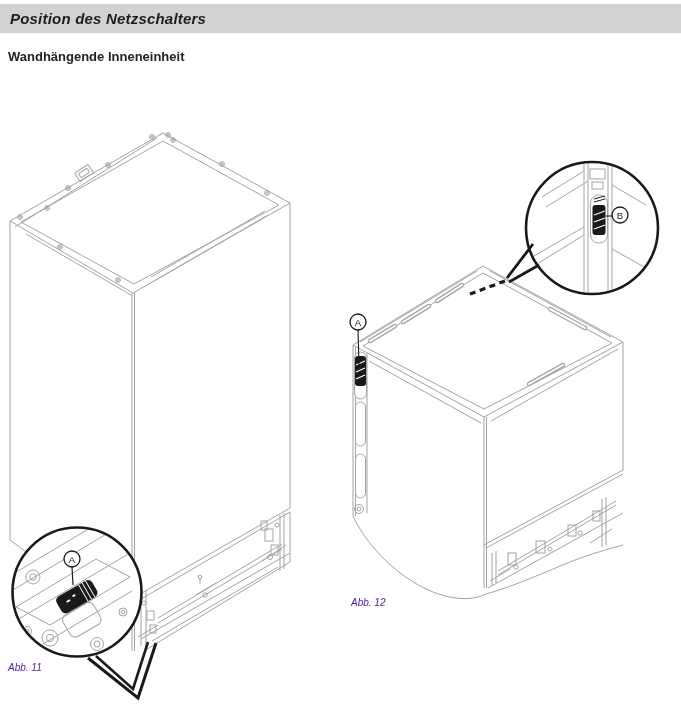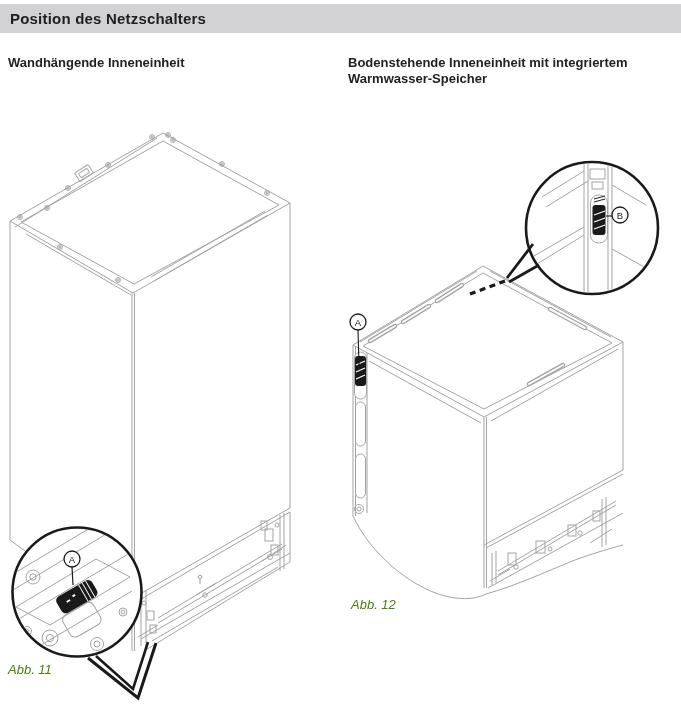--- a/index.html
+++ b/index.html
@@ -5,59 +5,58 @@
   html,body{margin:0;padding:0;background:#fff;}
   body{
     position:relative;width:681px;height:725px;overflow:hidden;
     font-family:"Liberation Sans",sans-serif;color:#363638;
   }
   .header-bar{
     position:absolute;left:0;top:4px;width:681px;height:29px;
     background:#d2d2d4;display:flex;align-items:center;
   }
   .header-title{
-    font-weight:bold;font-size:15px;color:#1e1e20;padding-left:10px;letter-spacing:.2px;
+    font-weight:bold;font-size:15px;color:#1e1e20;padding-left:10px;letter-spacing:.2px;font-style:italic;
   }
   .col{position:absolute;top:44px;}
   .col-left{left:8px;width:322px;}
   .col-right{left:348px;width:332px;}
   .sec-heading{
-    font-weight:bold;font-size:13px;line-height:16px;color:#222224;margin:11px 0 20px 0;
+    font-weight:bold;font-size:13px;line-height:16px;color:#222224;margin:5px 0 20px 0;
   }
   .body-text{font-size:13px;line-height:17px;margin:0;color:#363638;}
   .circ{
     display:inline-flex;align-items:center;justify-content:center;
     width:13px;height:13px;border:1px solid #3a3a3c;border-radius:50%;
     font-size:8px;line-height:1;color:#3a3a3c;vertical-align:-2px;margin:0 1px;
     background:#fff;
   }
   .figure{position:absolute;}
   .fig-1{left:0;top:125px;}
   .fig-2{left:340px;top:155px;}
-  .fig-caption{position:absolute;font-style:italic;font-size:13px;color:#4d7c0f;}
+  .fig-caption{position:absolute;font-style:italic;font-size:10px;color:#4c1d95;}
   .cap-1{left:8px;top:662px;}
   .cap-2{left:351px;top:597px;}
   
   svg .g{stroke:#a3a3a6;stroke-width:1;fill:none;}
   svg .blk{stroke:#1a1a1a;fill:none;}
   svg text.lbl{font-family:"Liberation Sans",sans-serif;font-size:9.5px;fill:#1a1a1a;text-anchor:middle;}
 </style>
 </head>
 <body>
 
 <div class="header-bar">
   <span class="header-title">Position des Netzschalters</span>
 </div>
 
 <div class="col col-left">
   <h2 class="sec-heading">Wandhängende Inneneinheit</h2>
 </div>
 
 <div class="col col-right">
-  <h2 class="sec-heading">Bodenstehende Inneneinheit mit integriertem Warmwasser-Speicher</h2>
 </div>
 
 <svg class="figure fig-1" width="340" height="600" viewBox="0 0 340 600">
 
   <g class="g">
     <path d="M163,8 L290,78 L133,168 L10,96 Z"></path>
     <path d="M163,16 L279,80 L134,159 L21,97 Z"></path>
     <path d="M157,13 L15,102"></path>
     <path d="M26,109 L131,170"></path>
     <path d="M151,152 L265,86"></path>

